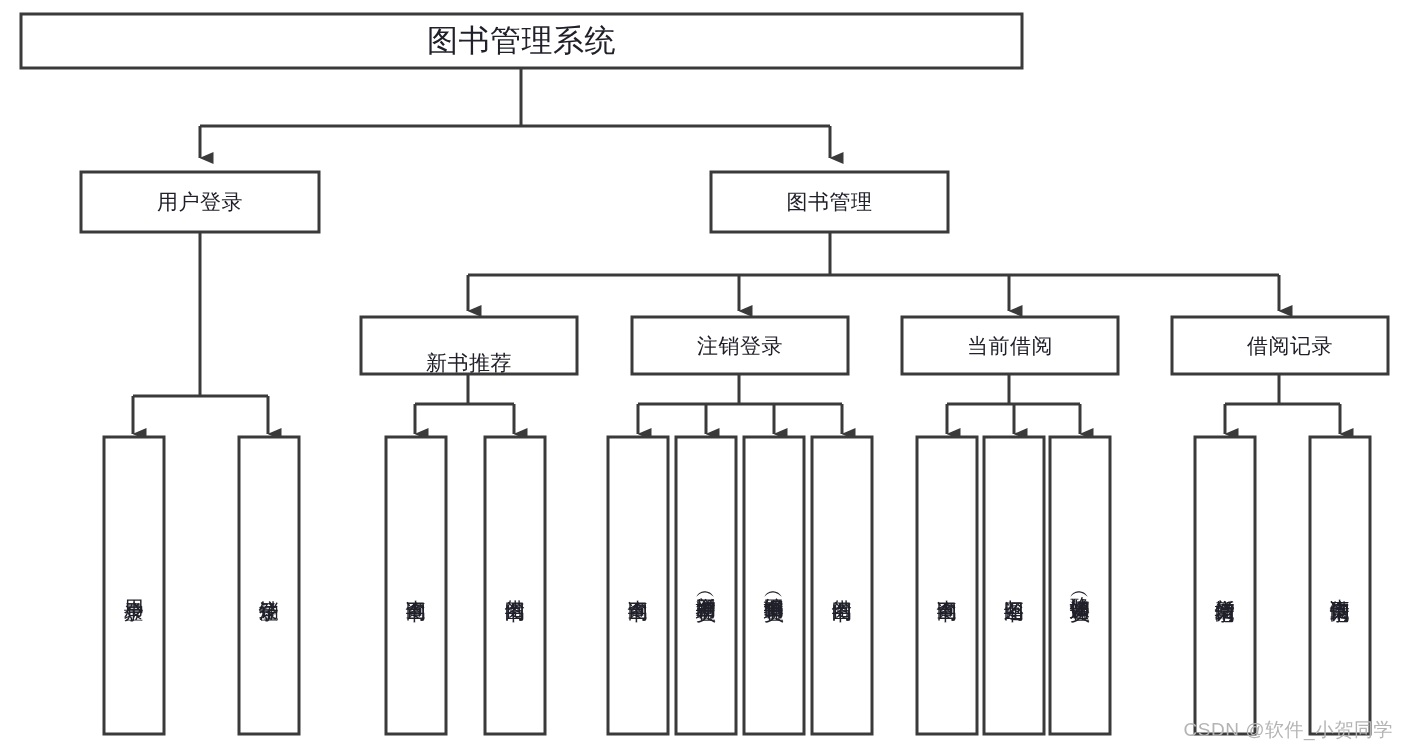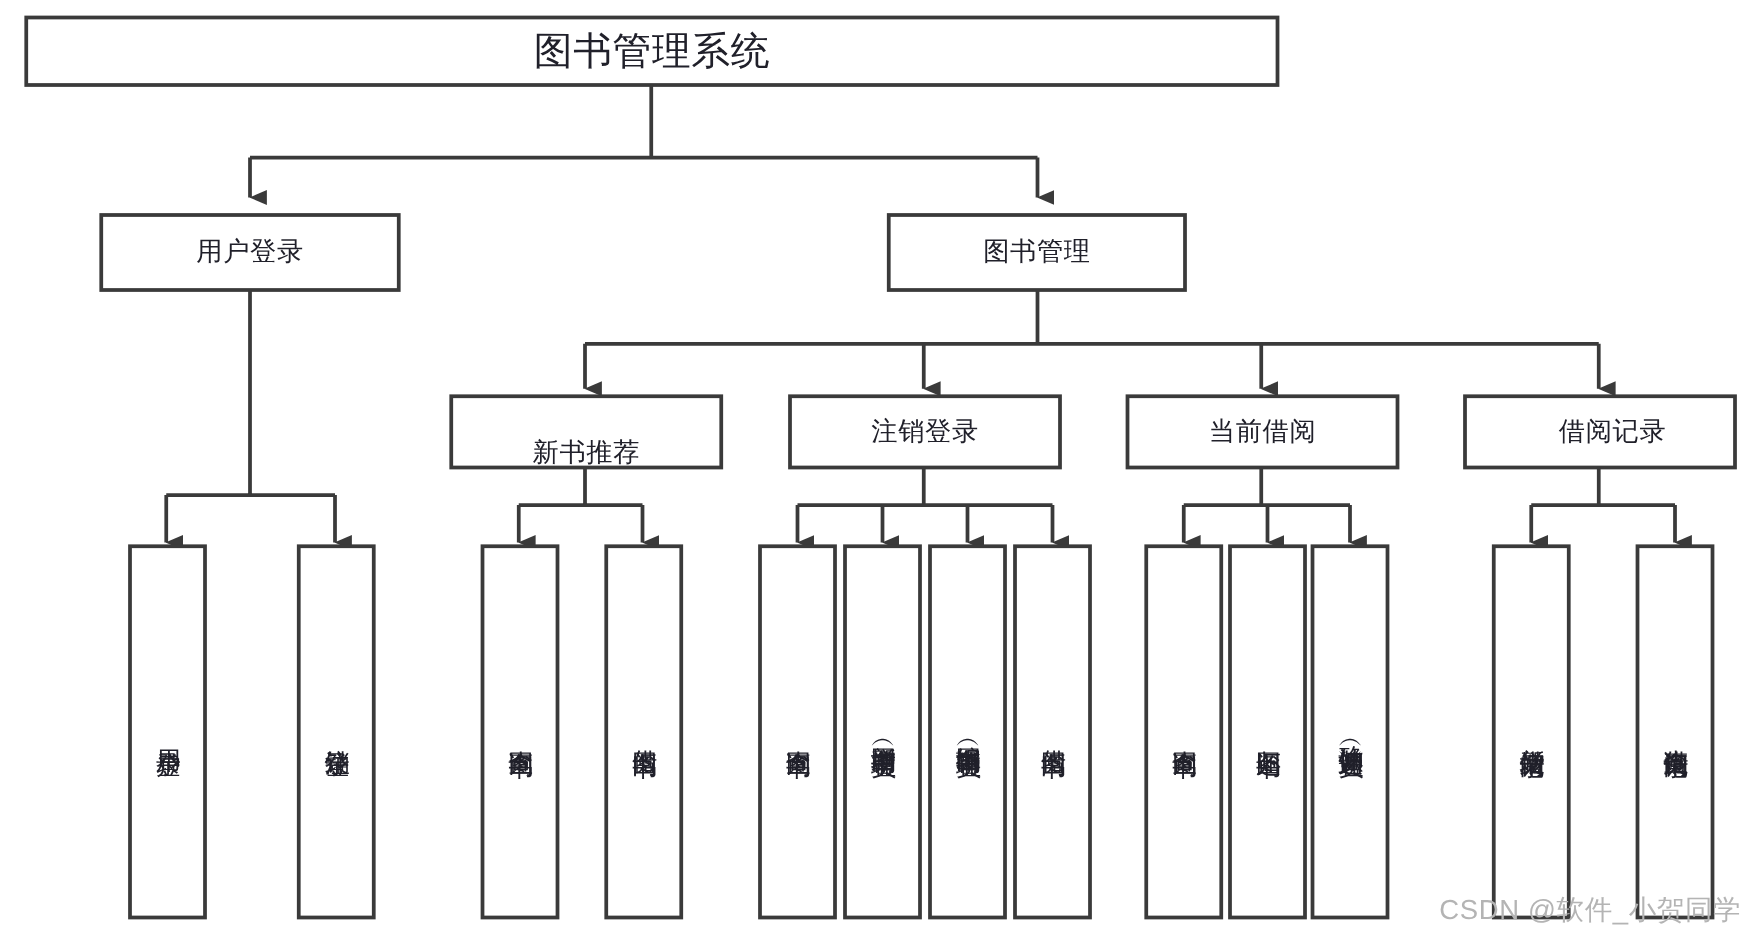--- a/index.html
+++ b/index.html
@@ -67,21 +67,21 @@
     writing-mode: vertical-rl;
     text-orientation: upright;
     letter-spacing: 1px;
     font-family: "Liberation Sans", "DejaVu Sans", sans-serif;
     pointer-events: none;
   }
   .watermark {
     position: absolute;
     right: 12px;
     bottom: 4px;
-    font-size: 22px;
+    font-size: 19px;
     color: #b4b4b4;
     letter-spacing: 0.5px;
     white-space: nowrap;
     font-family: "Liberation Sans", "DejaVu Sans", sans-serif;
     pointer-events: none;
   }
 </style>
 </head>
 <body>
 

